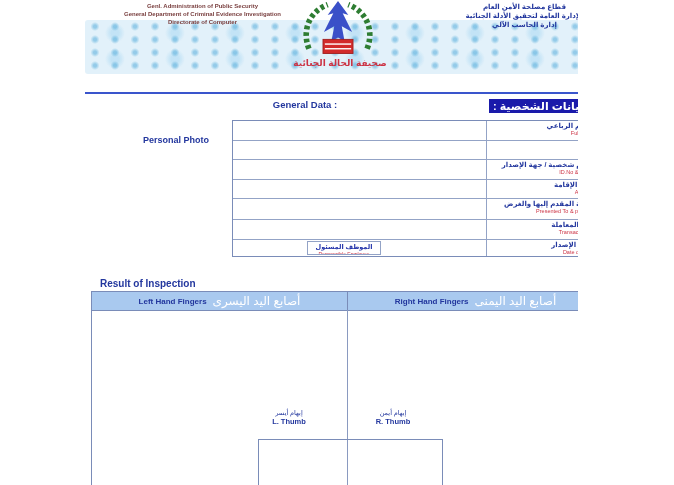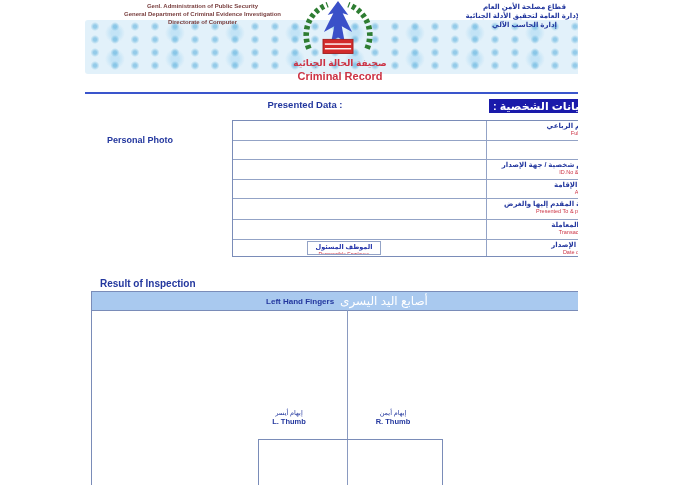--- a/index.html
+++ b/index.html
@@ -19,21 +19,21 @@
     color:#7a4040;font-weight:bold;}
   .agency-ar{left:432px;top:2px;width:185px;text-align:center;font-size:7px;line-height:9px;
     color:#23379e;font-weight:bold;direction:rtl;}
   .emblem{left:292px;top:0px;width:92px;height:60px;}
   .title-ar{left:280px;top:58px;width:120px;text-align:center;font-size:9px;font-weight:bold;color:#cc3344;direction:rtl;}
   .title-en{left:280px;top:70px;width:120px;text-align:center;font-size:11px;font-weight:bold;color:#cc3344;}
   .rule{left:85px;top:92px;width:518px;height:2px;background:#3a55cc;}
 
   .photo-box{left:107px;top:101px;width:102px;height:25px;background:#1a1aaa;color:#fff;
     font-size:9px;font-weight:bold;display:flex;align-items:center;justify-content:center;direction:rtl;}
-  .photo-caption{left:107px;top:135px;width:102px;text-align:left;color:#23379e;font-weight:bold;font-size:9px;}
+  .photo-caption{left:107px;top:135px;width:102px;text-align:right;color:#23379e;font-weight:bold;font-size:9px;}
 
   .pd-title{left:240px;top:99px;width:130px;text-align:center;color:#23379e;font-weight:bold;font-size:9.5px;}
   .pd-title-ar{left:489px;top:99px;width:107px;height:14px;background:#1a1aaa;color:#fff;
     font-size:11px;font-weight:bold;display:flex;align-items:center;justify-content:center;direction:rtl;}
 
   .pd-table{left:232px;top:120px;width:365px;height:135px;border:1px solid #7a8cb8;
     display:flex;flex-direction:column;background:#fff;}
   .pd-row{display:flex;border-top:1px solid #93a3c6;}
   .pd-row:first-child{border-top:none;}
   .pd-value{flex:1;position:relative;}
@@ -88,26 +88,25 @@
     </svg>
   </div>
 
   <div class="abs agency-ar">
     <div>قطاع مصلحة الأمن العام</div>
     <div>الإدارة العامة لتحقيق الأدلة الجنائية</div>
     <div>إدارة الحاسب الآلي</div>
   </div>
 
   <div class="abs title-ar">صحيفة الحالة الجنائية</div>
-  <div class="abs title-en">Criminal Record</div>
   <div class="abs rule"></div>
 
   <div class="abs photo-caption">Personal Photo</div>
 
-  <div class="abs pd-title">Presented Data  :</div>
+  <div class="abs pd-title">General Data  :</div>
   <div class="abs pd-title-ar">البيانات الشخصية :</div>
 
   <div class="abs pd-table">
 
     <div class="pd-row" style="height:19px;">
       <div class="pd-value"></div>
       <div class="pd-label">
         <div class="lab-ar">الاسم الرباعي</div>
         <div class="lab-en">Full name</div>
       </div>
@@ -168,20 +167,24 @@
   </div>
 
   <div class="abs inspection-title">Result of Inspection</div>
 
   <div class="abs fp-table">
     <div class="fp-header">
       <div class="fp-cell fp-cell-left">
         <span class="fp-en">Left Hand Fingers</span>
         <span class="fp-ar">أصابع اليد اليسرى</span>
       </div>
+      <div class="fp-cell">
+        <span class="fp-en">Right Hand Fingers</span>
+        <span class="fp-ar">أصابع اليد اليمنى</span>
+      </div>
     </div>
 
     <div class="fp-divider"></div>
 
     <div class="thumb-label thumb-label-right">
       <div class="thumb-ar">إبهام أيمن</div>
       <div class="thumb-en">R. Thumb</div>
     </div>
     <div class="thumb-label thumb-label-left">
       <div class="thumb-ar">إبهام أيسر</div>

